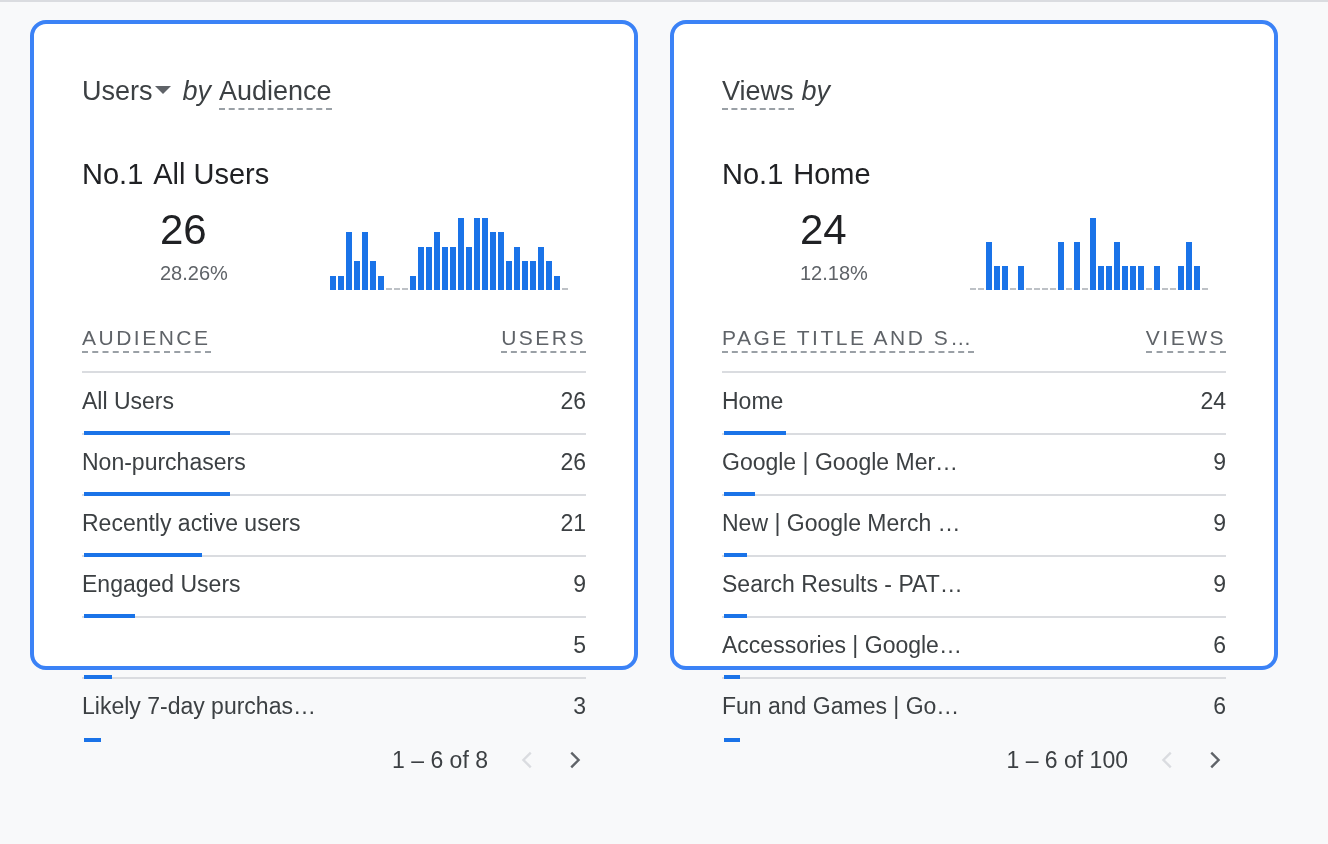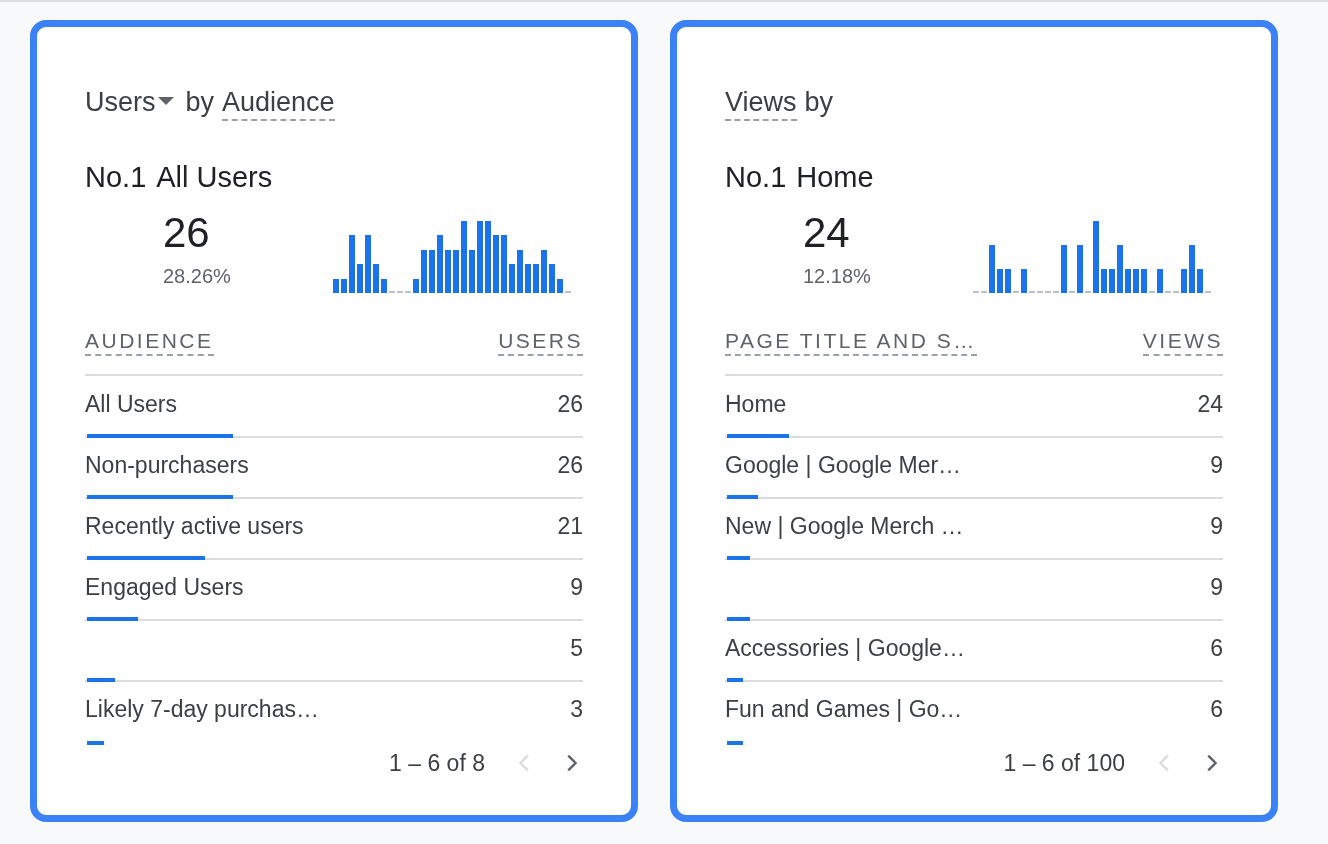--- a/index.html
+++ b/index.html
@@ -5,34 +5,34 @@
     html, body { margin: 0; padding: 0; }
     body {
       width: 1328px; height: 844px; overflow: hidden;
       background: #f8f9fa;
       font-family: "Liberation Sans", sans-serif;
       color: #202124;
       position: relative;
     }
     .topline { position: absolute; left: 0; top: 0; width: 1328px; height: 2px; background: #dadce0; }
     .card {
-      position: absolute; top: 20px; width: 608px; height: 802px;
-      background: #ffffff; border: 7px solid #3b82f6; border-radius: 16px;
+      position: absolute; top: 20px; width: 608px; height: 650px;
+      background: #ffffff; border: 4px solid #3b82f6; border-radius: 16px;
       box-sizing: border-box;
     }
     #card-0 { left: 30px; }
     #card-1 { left: 670px; padding-left: 40px; }
     .card-title {
       position: absolute; left: 48px; top: 52px; font-size: 27px; color: #3c4043;
       white-space: nowrap; display: flex; align-items: baseline;
     }
     .dashed { border-bottom: 2px dashed #9aa0a6; padding-bottom: 1px; cursor: pointer; }
     .metric-dd { display: inline-flex; align-items: baseline; cursor: pointer; }
     .caret { display: inline-block; width: 0; height: 0; border-left: 8px solid transparent; border-right: 8px solid transparent; border-top: 8px solid #5f6368; margin: 0 4px 0 2px; position: relative; top: -6px; }
-    .by { margin: 8px 8px; }
+    .by { margin: 0 8px; font-style: italic; }
     .top-row { position: absolute; left: 48px; top: 134px; font-size: 29px; color: #202124; display: flex; }
     .top-rank { margin-right: 10px; }
     .top-value { position: absolute; left: 126px; top: 182px; font-size: 42px; color: #202124; }
     .top-pct { position: absolute; left: 126px; top: 238px; font-size: 20px; color: #5f6368; }
     .spark { position: absolute; left: 296px; top: 190px; width: 240px; height: 76px; }
     .spark-bar { position: absolute; bottom: 0; width: 6px; background: #1a73e8; }
     .spark-zero { position: absolute; bottom: 0; height: 2px; background: #bdc1c6; }
     .th { position: absolute; top: 302px; font-size: 21px; letter-spacing: 2.5px; color: #5f6368; font-weight: 500; }
     .th-left { left: 48px; }
     .th-right { right: 48px; }
@@ -217,20 +217,21 @@
         <div class="row-track"></div>
         <div class="row-bar" style="width: 31px; bottom: 0px;"></div>
       </div>
       <div class="row" style="top: 472px;">
         <span class="row-label">New | Google Merch …</span>
         <span class="row-value">9</span>
         <div class="row-track"></div>
         <div class="row-bar" style="width: 23px; bottom: 0px;"></div>
       </div>
       <div class="row" style="top: 533px;">
+        <span class="row-label">Search Results - PAT…</span>
         <span class="row-value">9</span>
         <div class="row-track"></div>
         <div class="row-bar" style="width: 23px; bottom: 0px;"></div>
       </div>
       <div class="row" style="top: 594px;">
         <span class="row-label">Accessories | Google…</span>
         <span class="row-value">6</span>
         <div class="row-track"></div>
         <div class="row-bar" style="width: 16px; bottom: 0px;"></div>
       </div>

